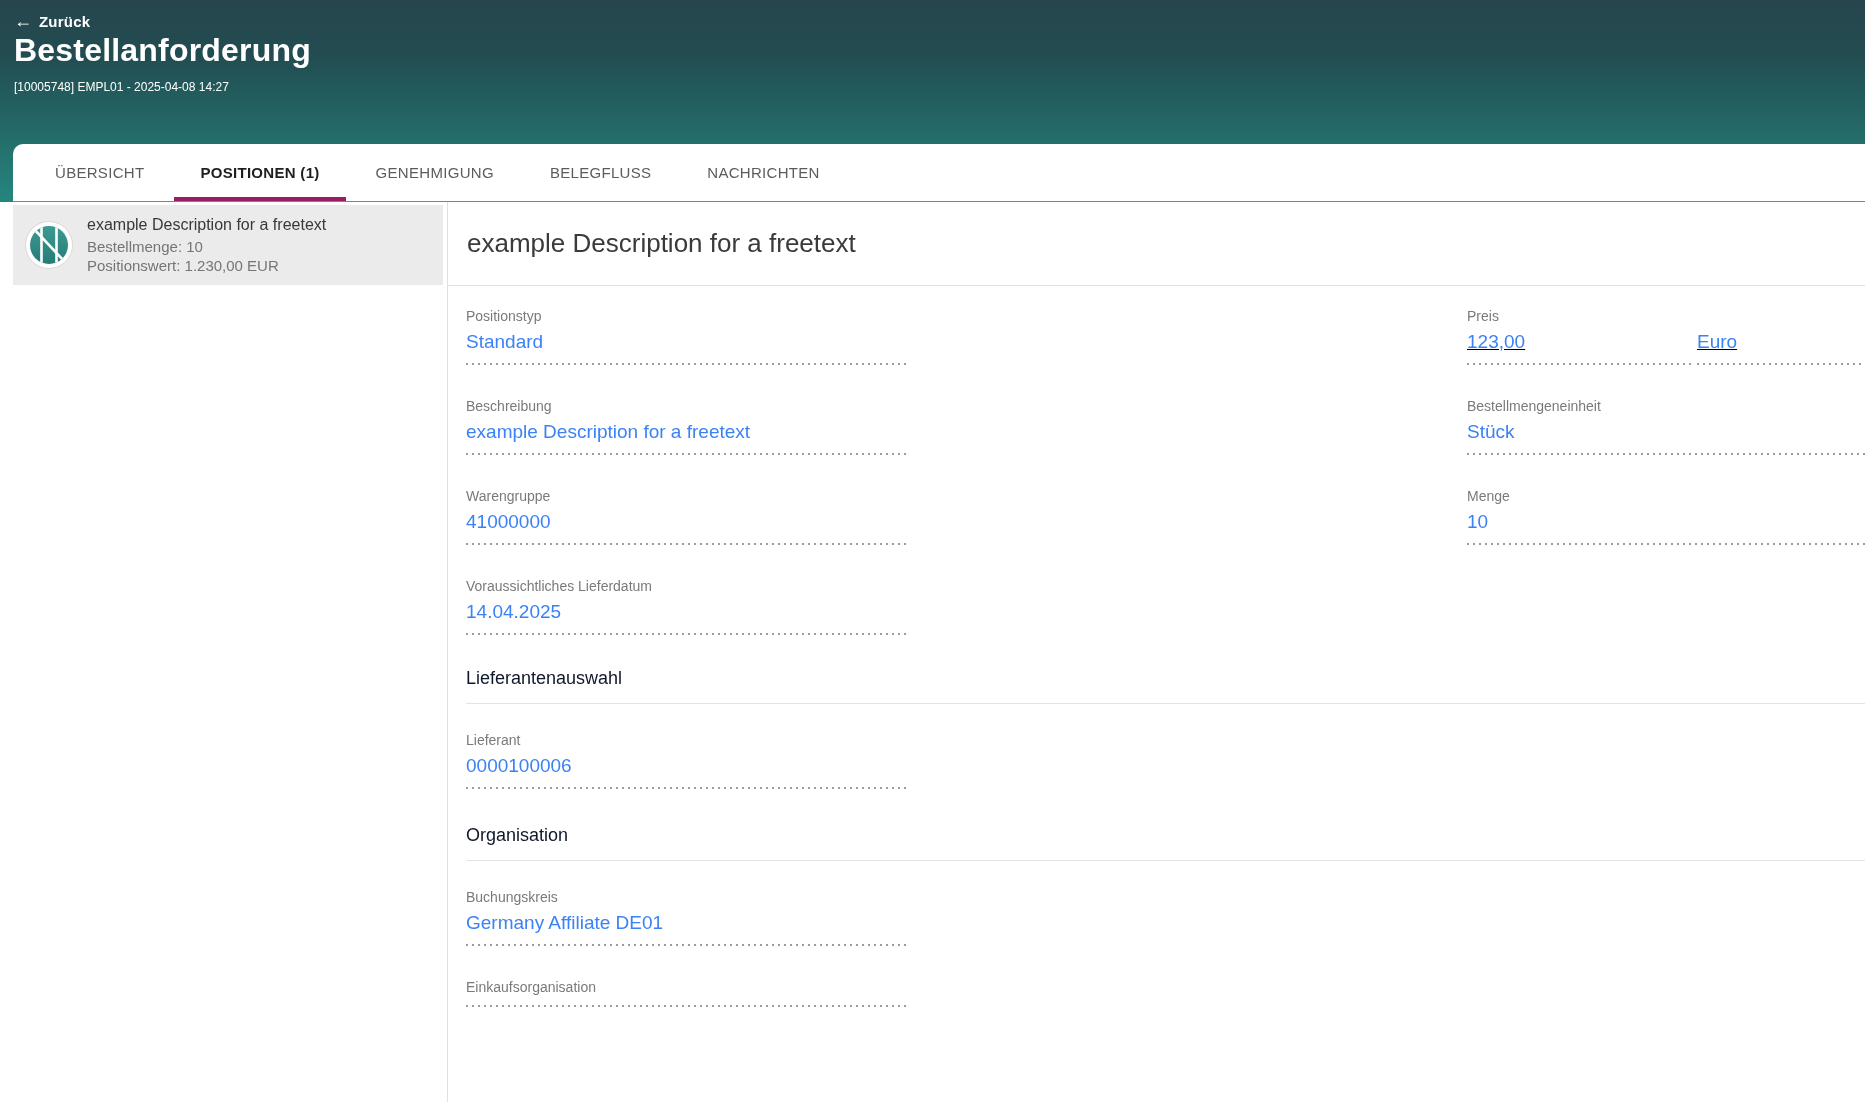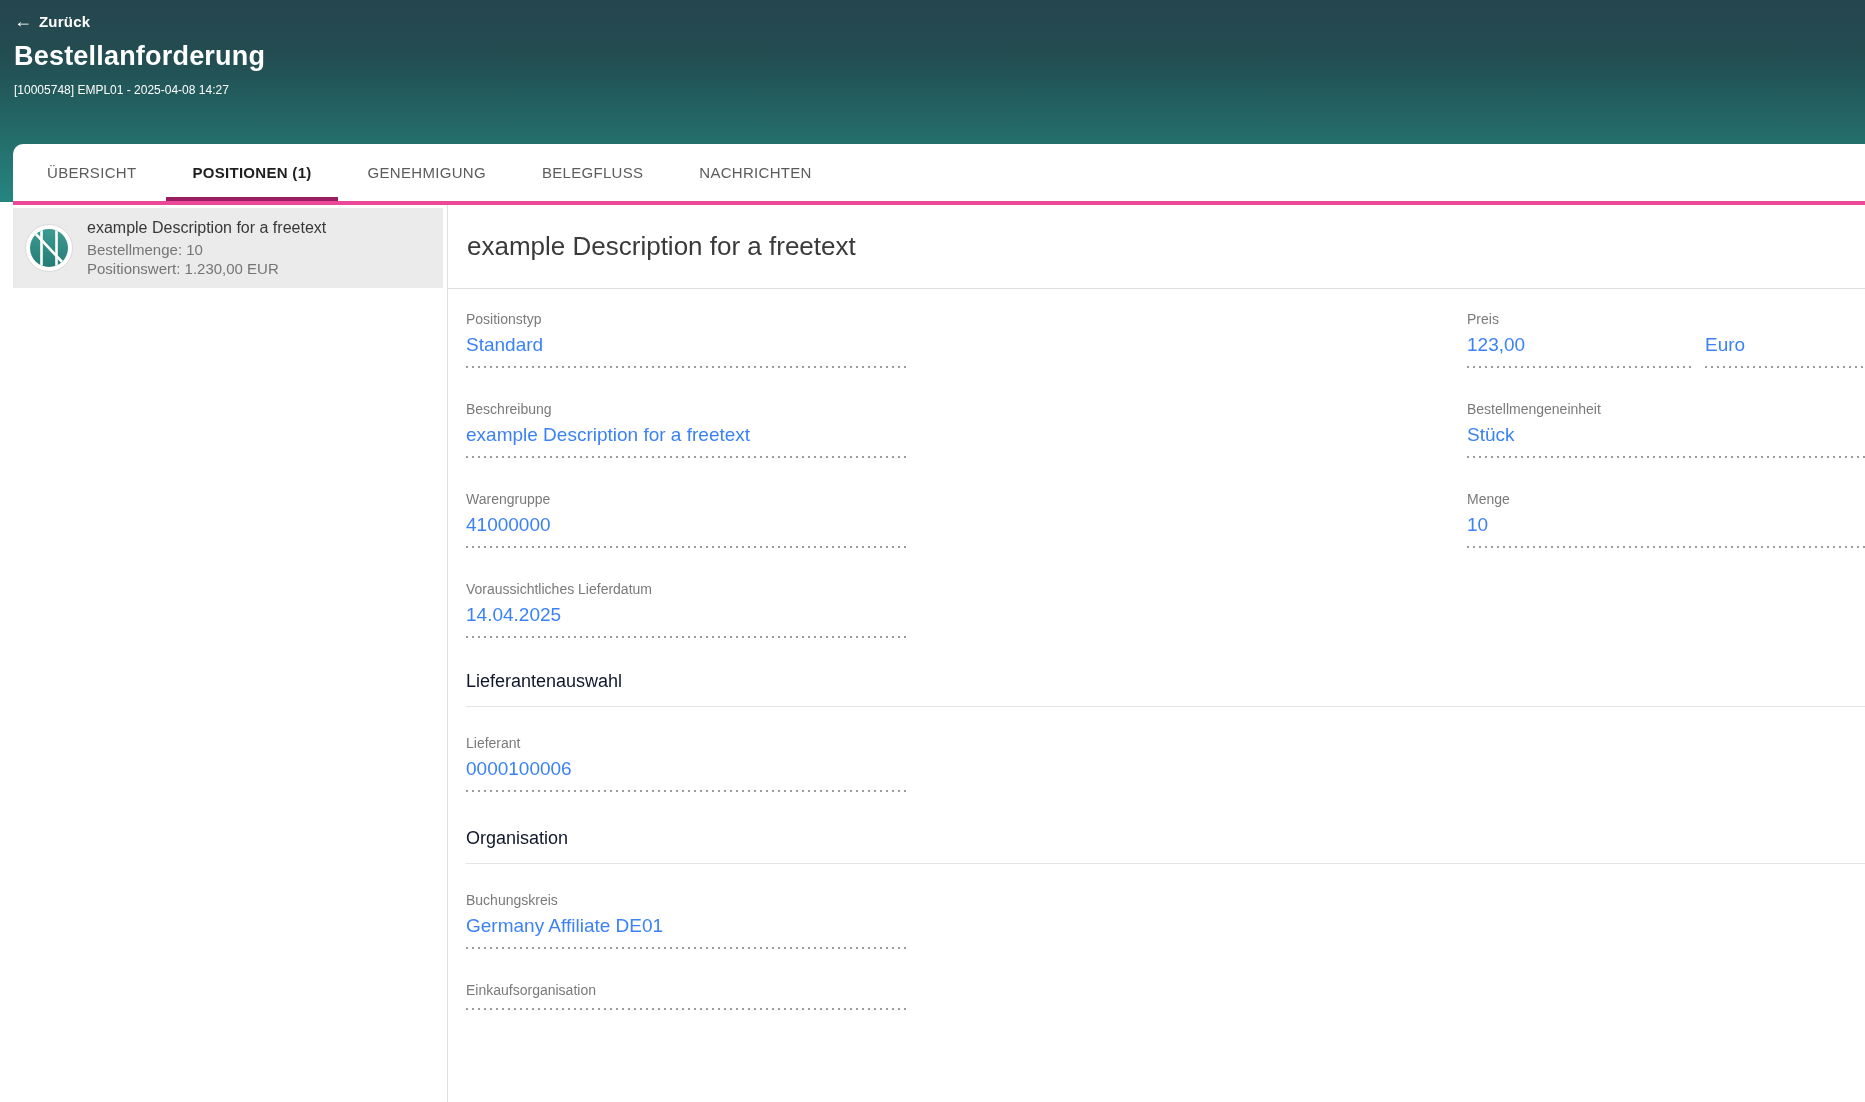--- a/index.html
+++ b/index.html
@@ -10,32 +10,32 @@
   }
   
   .header-bg{
     position:absolute;left:0;top:0;width:1865px;height:202px;
     background:linear-gradient(180deg,#27454e 0%,#224d51 28%,#25867f 100%);
   }
   .header-content{position:absolute;left:14px;top:10px;color:#ffffff;z-index:3;}
   .back-row{display:flex;align-items:center;gap:7px;cursor:pointer;height:22px;}
   .back-arrow{font-size:18px;font-weight:bold;line-height:1;}
   .back-label{font-size:15px;font-weight:bold;letter-spacing:0.2px;}
-  .hdr-title{font-size:27px;font-weight:bold;margin-top:9px;letter-spacing:0.2px;}
+  .hdr-title{font-size:32px;font-weight:bold;letter-spacing:0.2px;}
   .hdr-subtitle{font-size:12px;margin-top:11px;font-weight:normal;}
   
   .card{
     position:absolute;left:13px;top:144px;right:0;bottom:0;
     background:#ffffff;border-top-left-radius:10px;z-index:2;
     display:flex;flex-direction:column;
   }
   
   .tabbar{
     height:57px;flex:0 0 57px;display:flex;align-items:stretch;
-    border-bottom:4px solid #ec4899;padding-left:6px;
+    border-bottom:1px solid #ec4899;padding-left:14px;
   }
   .tab{
     position:relative;display:flex;align-items:center;padding:0 28px;
     font-size:15px;letter-spacing:0.3px;color:#5c5c5c;cursor:pointer;white-space:nowrap;
   }
   .tab.active{color:#1f1f1f;font-weight:bold;}
   .tab.active::after{
     content:"";position:absolute;left:2px;right:2px;bottom:0;height:4px;
     background:#9b1d61;
   }
@@ -59,21 +59,21 @@
   .form-area{padding:22px 0 0 18px;}
   .field-row{display:flex;margin-bottom:33px;}
   .col-left{width:442px;flex:0 0 442px;}
   .col-right{margin-left:559px;width:398px;flex:0 0 398px;}
   .f-label{font-size:14px;color:#7a7a7a;line-height:16px;margin-bottom:7px;}
   .f-value{font-size:19px;color:#3b82f6;line-height:22px;white-space:nowrap;}
   .dotline{
     height:2px;margin-top:10px;
     background-image:repeating-linear-gradient(90deg,#9c9c9c 0 2px,transparent 2px 6px);
   }
-  .price-pair{display:flex;gap:10px;}
+  .price-pair{display:flex;gap:2px;text-decoration:underline;}
   .price-box{width:228px;flex:0 0 228px;}
   .unit-box{flex:1;min-width:0;}
   .section-title{font-size:18px;color:#0f172a;margin-top:14px;}
   .section-divider{height:1px;background:#e4e4e4;margin-top:14px;}
   .section-fields{padding-top:28px;}
   .section + .section{margin-top:36px;}
   
   .logo-wrap{width:48px;height:48px;flex:0 0 48px;}
 </style>
 </head>

